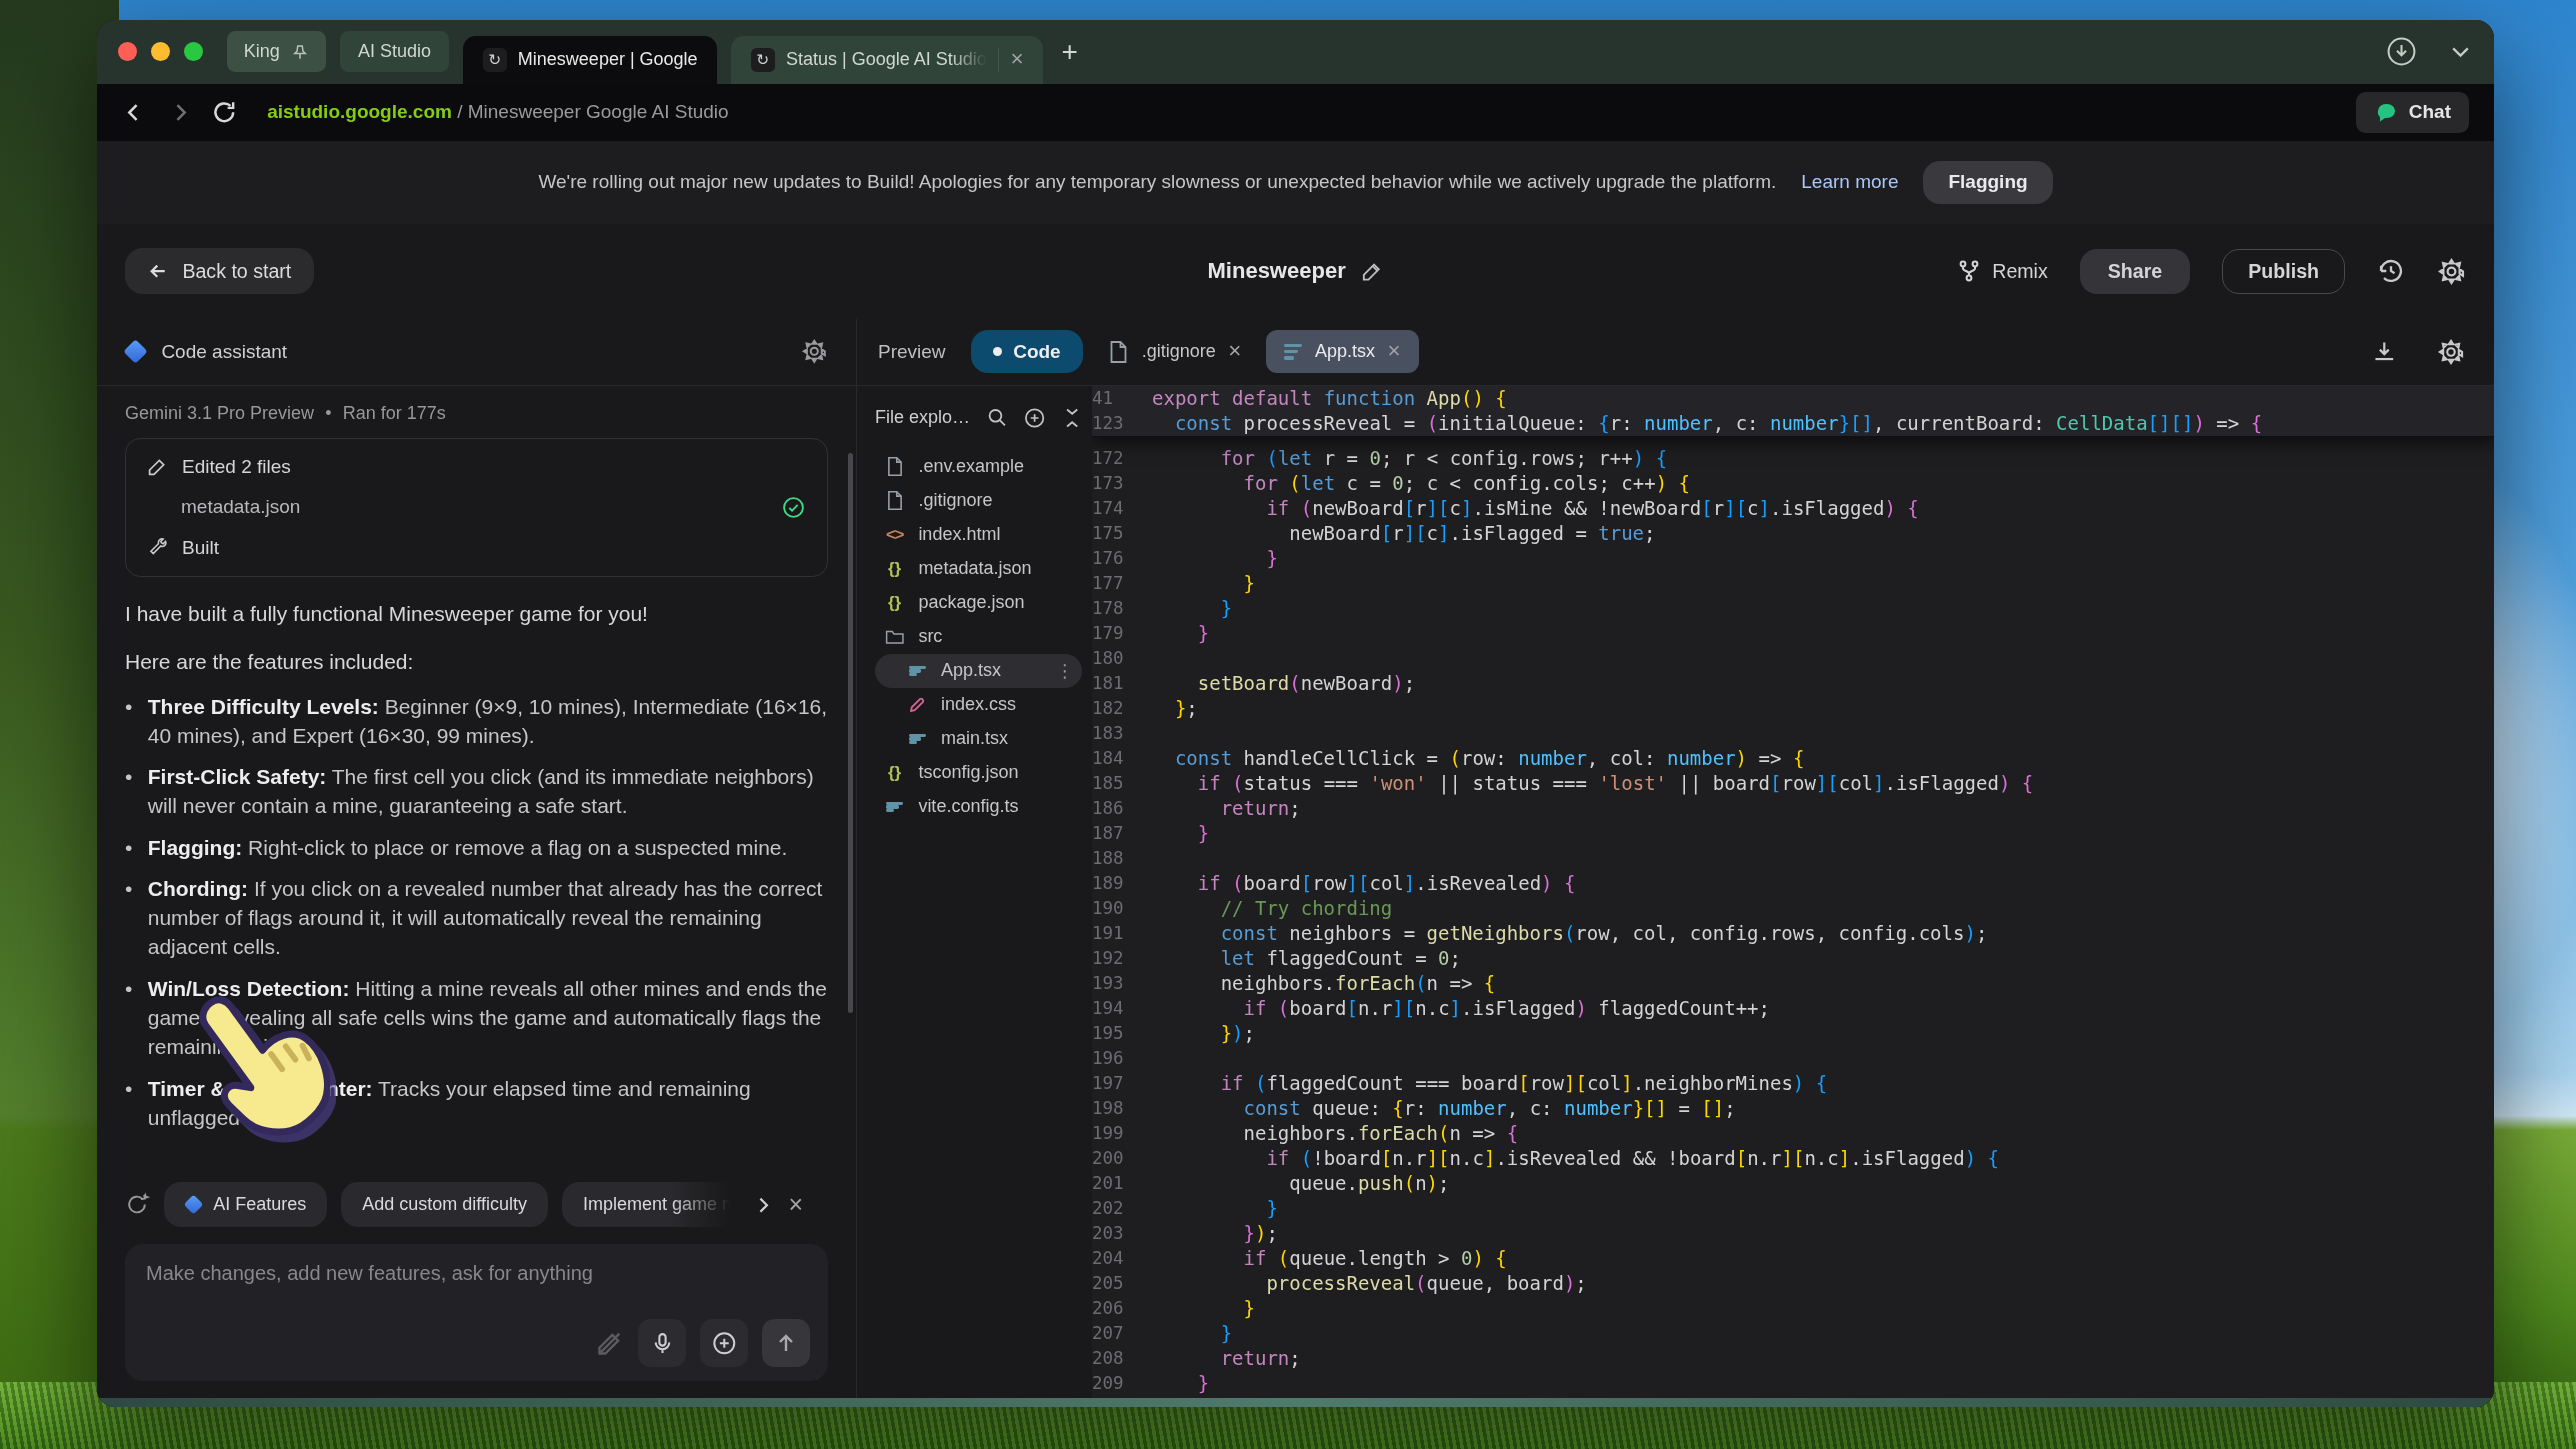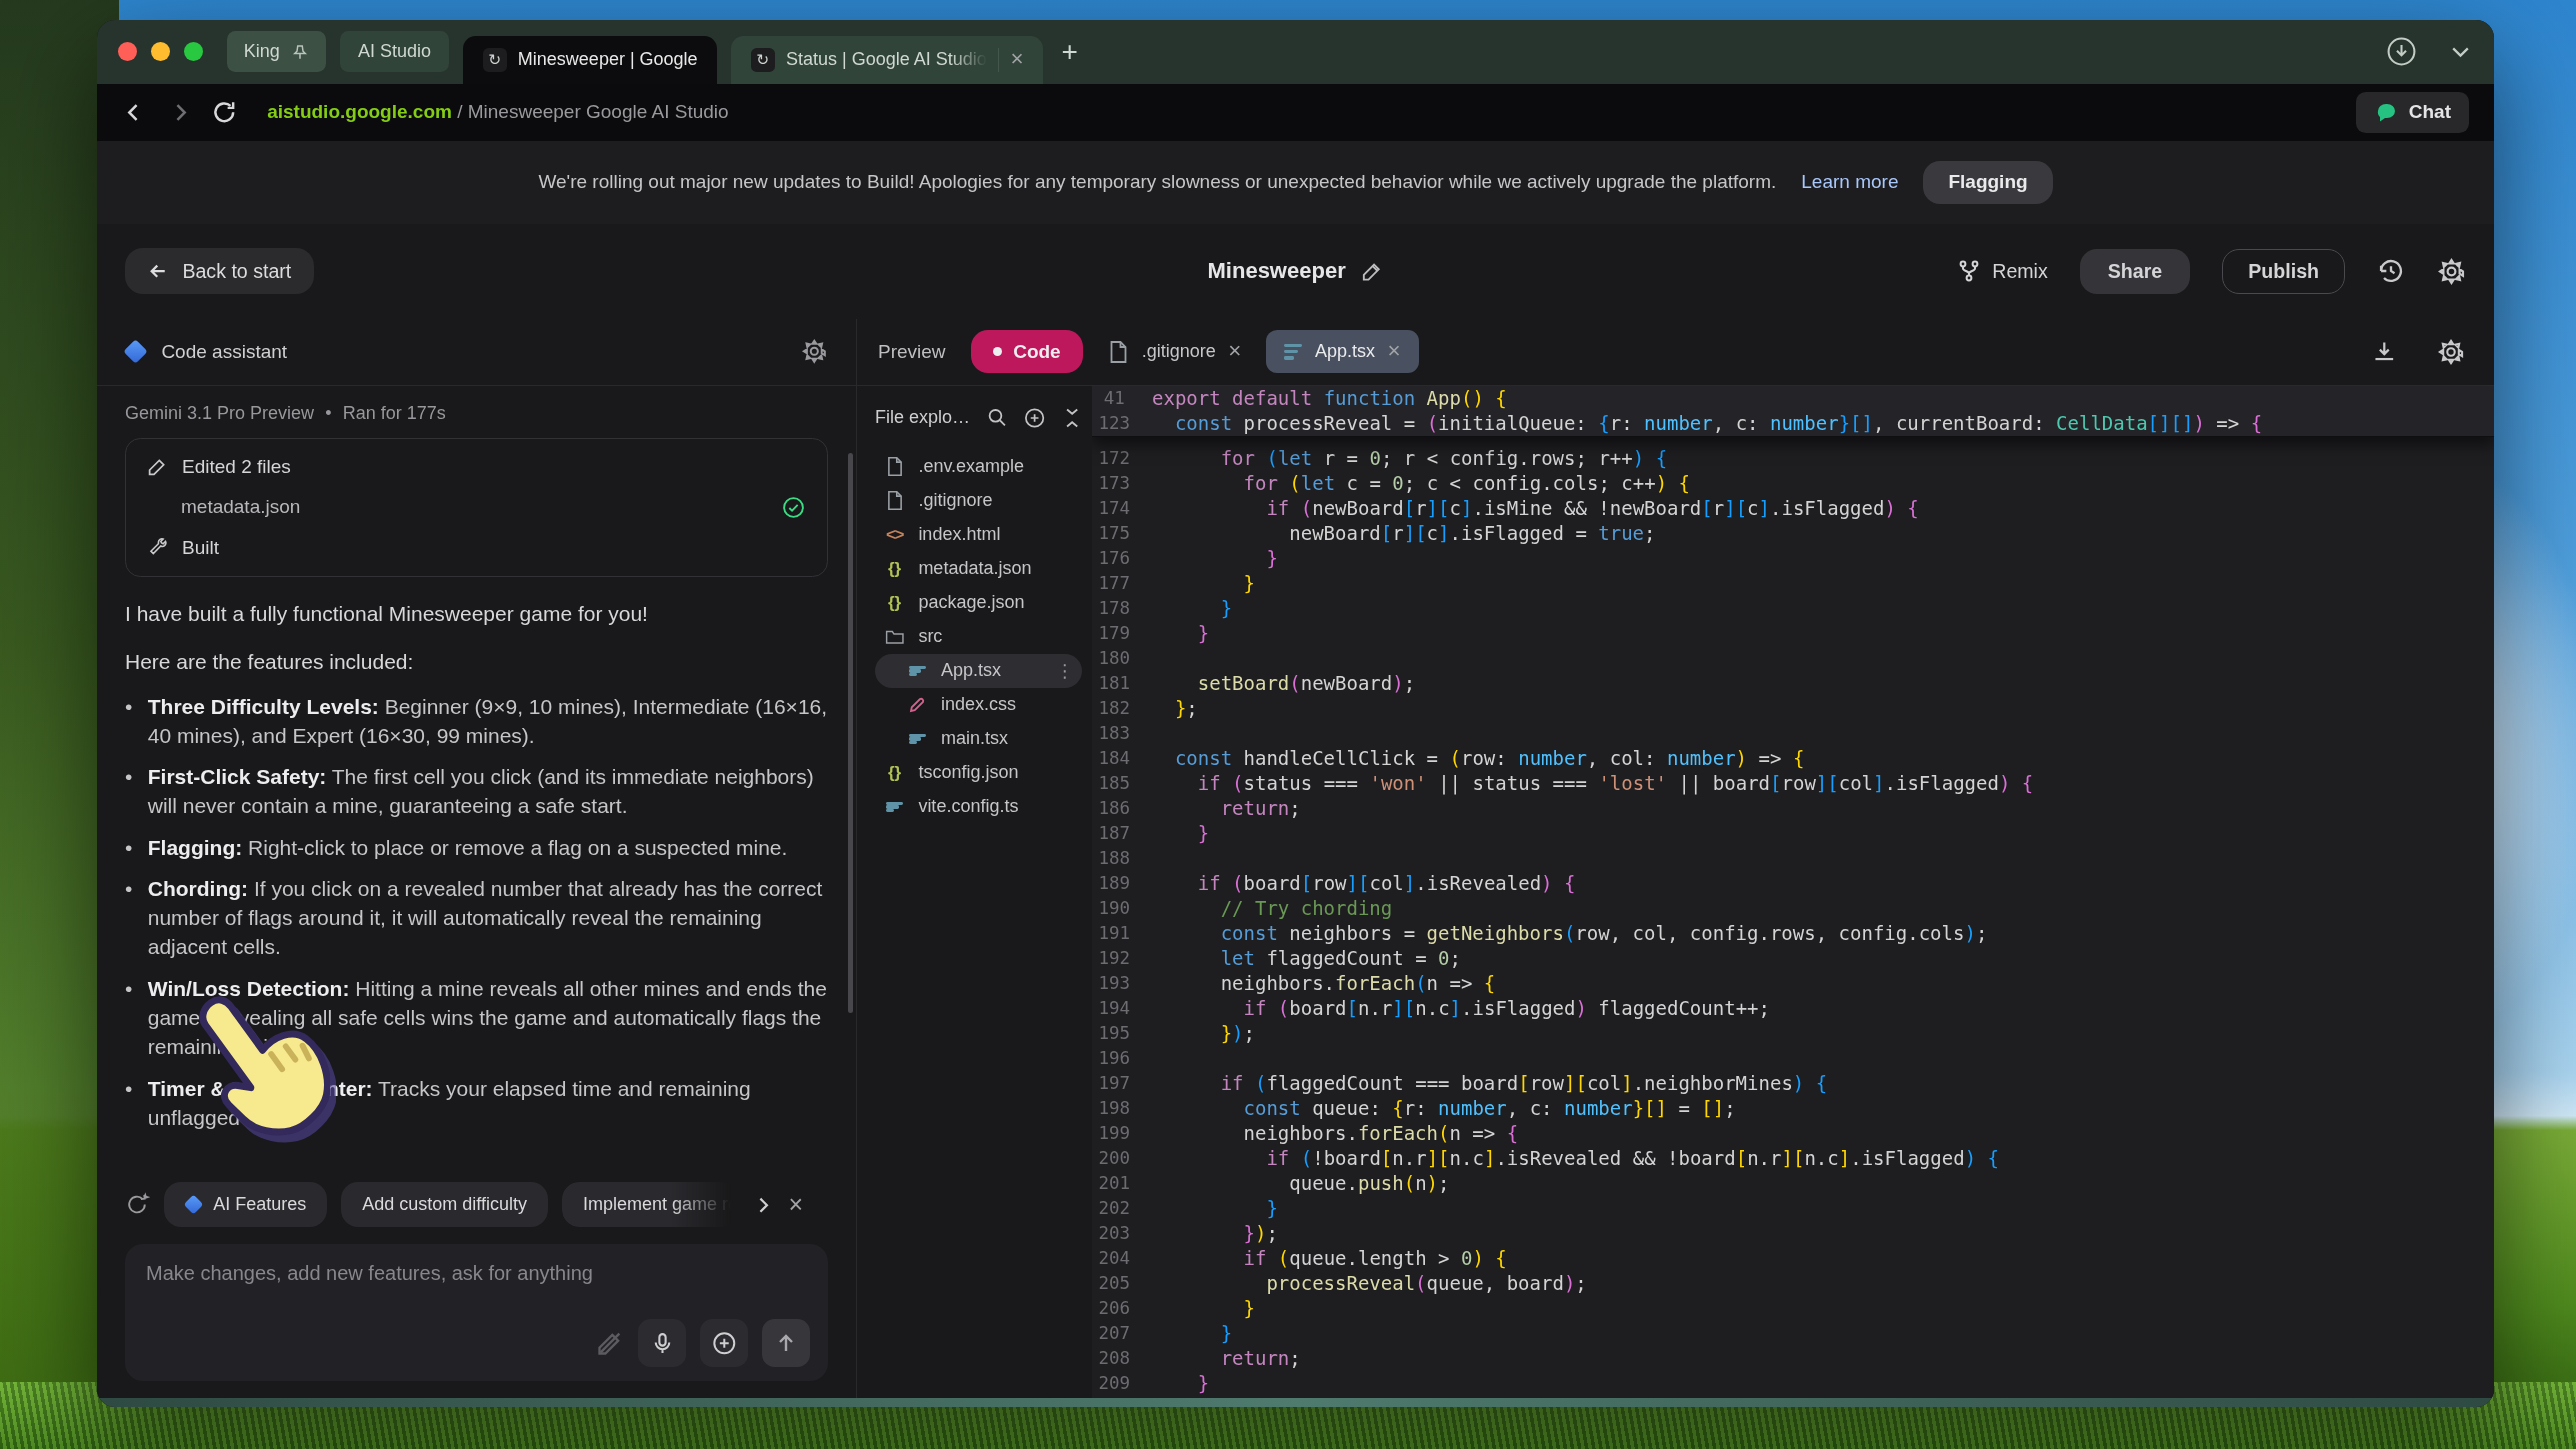--- a/index.html
+++ b/index.html
@@ -57,21 +57,21 @@
   .remix { display:flex; align-items:center; gap:11.2px; }
   .share { background:#353539; border-radius:17px; height:45px; padding:0 28px; display:flex; align-items:center; font-weight:bold; }
   .publish { border:1.4px solid #4a4a4e; border-radius:17px; height:45px; padding:0 25px; display:flex; align-items:center; font-weight:bold; }
 
   .toolbar { height:67px; display:flex; border-bottom:1.4px solid #29292c; flex:none; }
   .toolbar-left { width:760px; flex:none; display:flex; align-items:center; padding:0 28px; border-right:1.4px solid #29292c; }
   .diamond { width:21px; height:21px; background:linear-gradient(135deg,#5a9cf8,#3367d6); transform:rotate(45deg) scale(.82); border-radius:4.2px; }
   .tl-label { margin-left:15.4px; color:#d0d0d2; font-size:19px; }
   .toolbar-right { flex:1; display:flex; align-items:center; padding:0 29px 0 21px; gap:25px; }
   .preview-lbl { color:#bfbfc2; font-size:19px; }
-  .codepill { background:#be185d; border-radius:17px; height:43px; padding:0 22.4px; display:flex; align-items:center; gap:11.2px; color:#ededef; font-size:19px; font-weight:bold; }
+  .codepill { background:#0c4a6e; border-radius:17px; height:43px; padding:0 22.4px; display:flex; align-items:center; gap:11.2px; color:#ededef; font-size:19px; font-weight:bold; }
   .dot { width:9px; height:9px; border-radius:50%; background:#ededef; }
   .filetab { display:flex; align-items:center; gap:12.6px; color:#c7c7ca; font-size:18px; }
   .filetab.active { background:#495160; border-radius:11.2px; height:43px; padding:0 18px; color:#eaebed; }
   .close-x { color:#a2a3a6; font-size:22.4px; line-height:1; }
   .tb-icons { margin-left:auto; display:flex; align-items:center; gap:39px; color:#c9c9cc; }
 
   .content { flex:1; display:flex; min-height:0; }
 
   
   .assistant { width:760px; flex:none; border-right:1.4px solid #29292c; display:flex; flex-direction:column;
@@ -114,21 +114,21 @@
   .fi { width:22.4px; flex:none; display:flex; align-items:center; justify-content:center; font-weight:bold; }
   .fi.html { color:#c5835a; font-size:17px; letter-spacing:-1.4px; }
   .fi.json { color:#b3c255; font-size:17px; }
   .fi.ts span { display:block; }
   .ts-icon { display:flex; flex-direction:column; gap:2.8px; }
   .ts-icon i { display:block; height:3.5px; background:#5f93a8; border-radius:1.4px; }
 
   
   .editor { flex:1; background:#1e1e21; overflow:hidden; font-family:"DejaVu Sans Mono",monospace; font-size:19px; position:relative; }
   .code-line { display:flex; height:25px; line-height:25px; white-space:pre; }
-  .gutter { width:60px; flex:none; text-align:center; padding-right:15.4px; color:#6c6c71; font-size:17.5px; }
+  .gutter { width:60px; flex:none; text-align:left; padding-right:15.4px; color:#6c6c71; font-size:17.5px; }
   .sticky-block { background:#242428; box-shadow:0 8.4px 14px rgba(0,0,0,.5); border-bottom:0.7px solid #0f0f11; position:relative; z-index:2; margin-bottom:9.8px; }
 
   .bottom-strip { height:8.4px; flex:none; background:linear-gradient(90deg,#2e4a42,#4f7a6e 50%,#2e4a42); }
 
   svg { display:block; }
   .hand-cursor { position:absolute; left:190px; top:979px; z-index:20;
     filter:drop-shadow(6.3px 7.7px 0 rgba(88,72,164,.55)); }
 </style>
 </head>
 <body>

